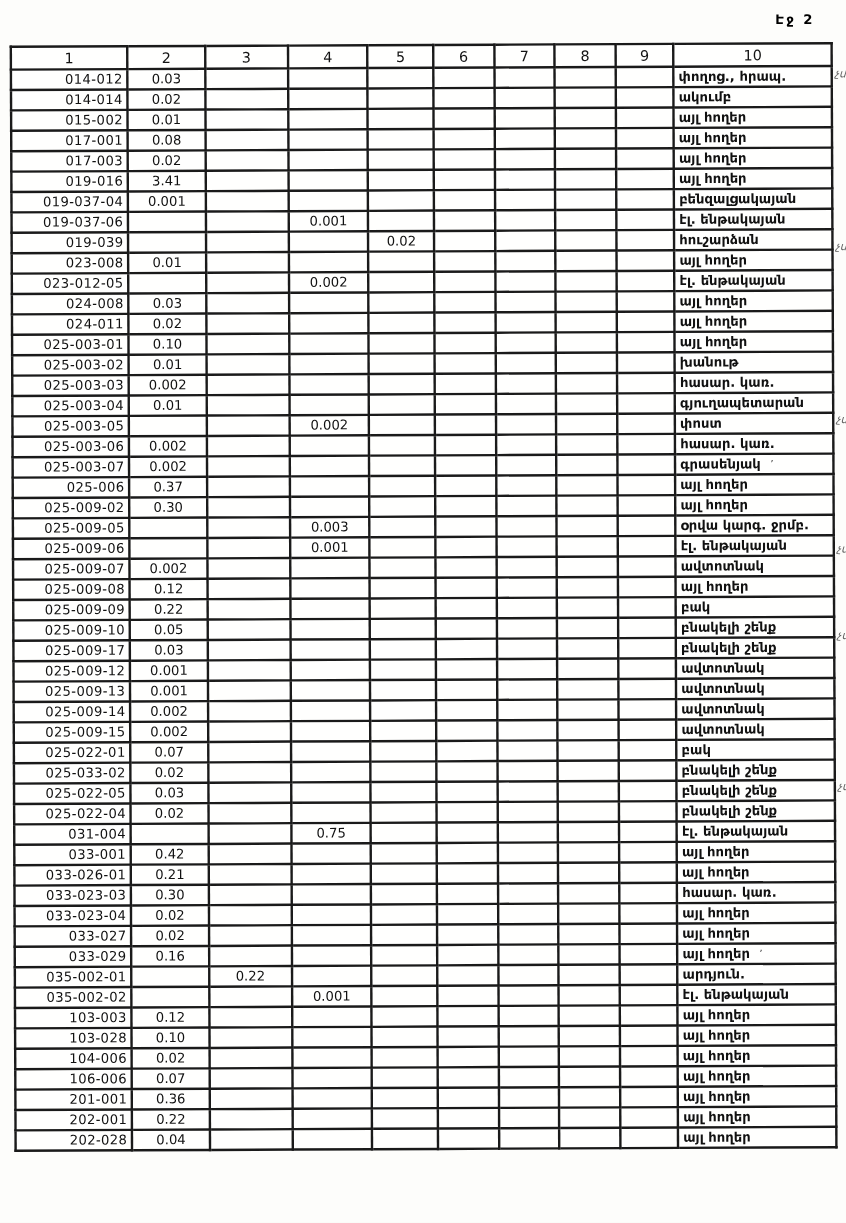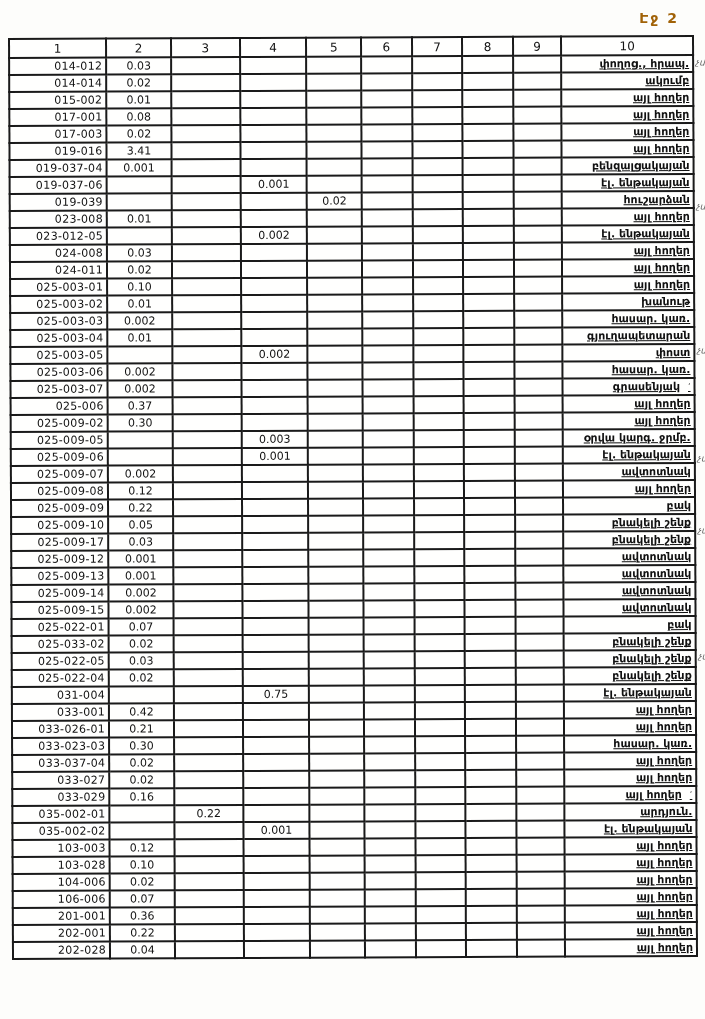--- a/index.html
+++ b/index.html
@@ -9,22 +9,22 @@
     font-family:"DejaVu Sans","Liberation Sans",sans-serif;
     -webkit-font-smoothing:antialiased;
   }
   .page {
     position:relative; width:705px; height:1019px;
     background:#fdfdfb; overflow:hidden;
     color:#161616;
   }
   .page-label {
     position:absolute; top:10px; right:26px;
-    font-size:14px; font-weight:bold; letter-spacing:2px;
-    color:#a16207;
+    font-size:11px; font-weight:bold; letter-spacing:2px;
+    color:#000000;
   }
   .table-wrap {
     position:absolute; left:8px; top:38px; width:692px;
     transform:rotate(-0.25deg); transform-origin:0 0;
   }
   table.doc {
     border-collapse:collapse; table-layout:fixed; width:686px;
     background:#fffffe;
   }
   table.doc th, table.doc td {
@@ -33,21 +33,21 @@
     font-size:11px; line-height:12px;
     padding:1px 3px;
   }
   table.doc th {
     height:15px; font-weight:normal; font-size:12px; text-align:center;
     color:#141414;
   }
   table.doc td { height:13px; color:#111; }
   td.c1 { text-align:right; padding-left:6px; font-size:11px; letter-spacing:0.3px; }
   td.c2, td.c3, td.c4, td.c5, td.c6, td.c7, td.c8, td.c9 { text-align:center; }
-  td.c10 { text-align:right; padding-left:5px; font-weight:bold; font-size:10.5px;text-decoration:underline; }
+  td.c10 { text-align:left; padding-left:5px; font-weight:bold; font-size:10.5px; }
   .stray { font-size:8px; vertical-align:top; color:#333; padding-left:8px; font-weight:normal; }
   .margin-mark {
     position:absolute; left:688px; width:22px;
     font-size:9px; color:#4a4a4a; font-style:italic;
     transform:rotate(6deg); opacity:0.85;
   }
 </style>
 </head>
 <body>
 
@@ -568,21 +568,21 @@
             <td class="c3"></td>
             <td class="c4"></td>
             <td class="c5"></td>
             <td class="c6"></td>
             <td class="c7"></td>
             <td class="c8"></td>
             <td class="c9"></td>
             <td class="c10">հասար. կառ.</td>
           </tr>
           <tr>
-            <td class="c1">033-037-04</td>
+            <td class="c1">033-023-04</td>
             <td class="c2">0.02</td>
             <td class="c3"></td>
             <td class="c4"></td>
             <td class="c5"></td>
             <td class="c6"></td>
             <td class="c7"></td>
             <td class="c8"></td>
             <td class="c9"></td>
             <td class="c10">այլ հողեր</td>
           </tr>

